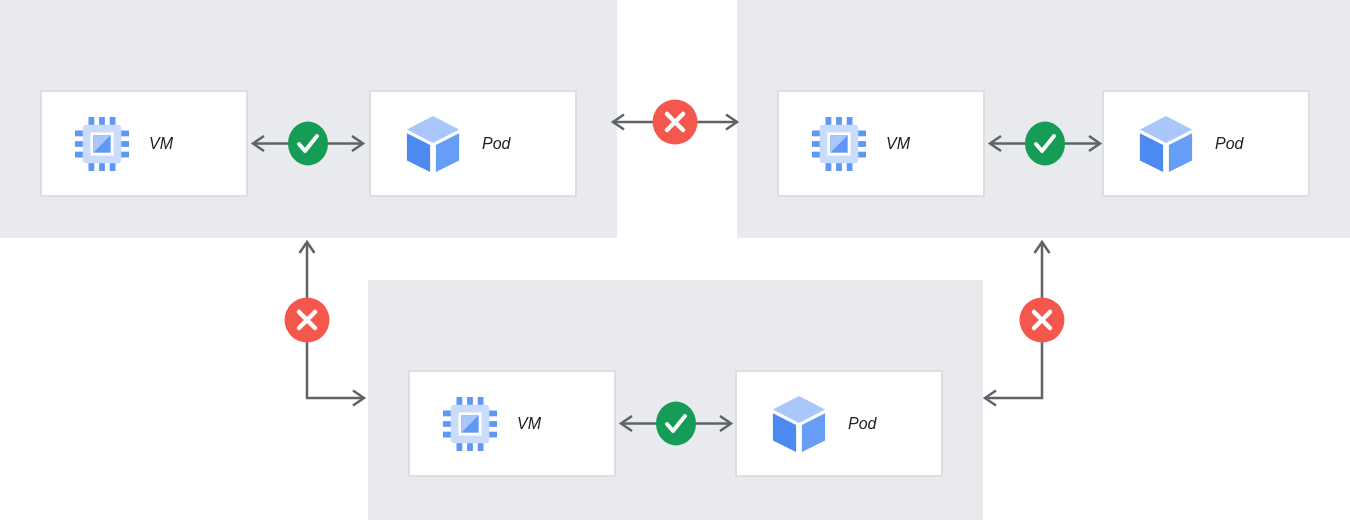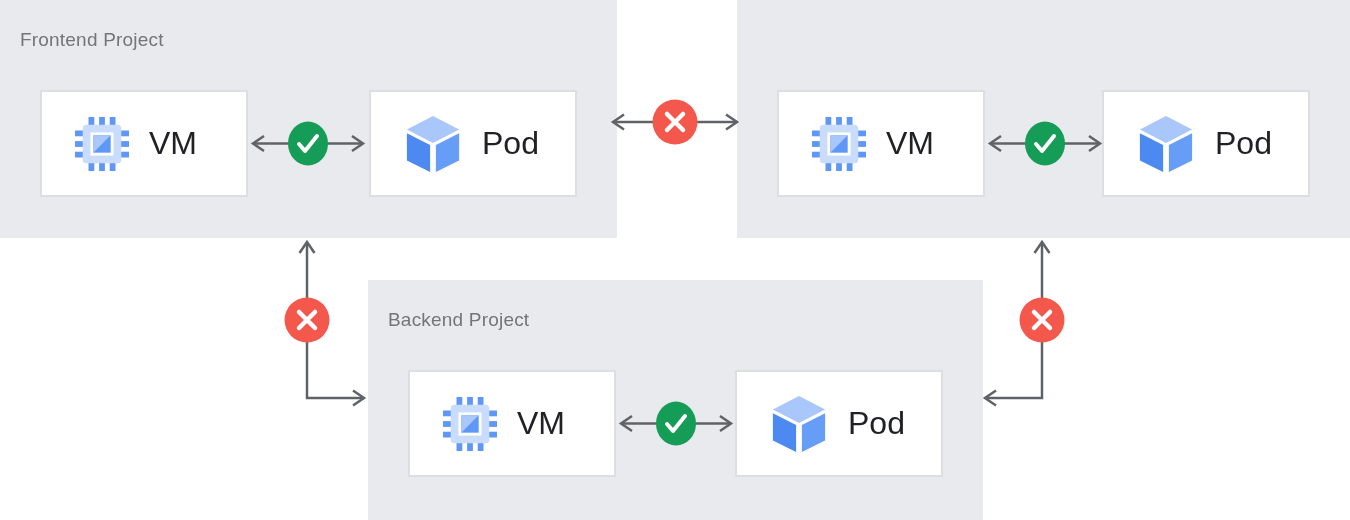--- a/index.html
+++ b/index.html
@@ -22,21 +22,21 @@
   .node {
     position:absolute; top:90px; width:208px; height:107px;
     background:#FFFFFF; border:2px solid #DCDEE1; box-sizing:border-box;
     display:flex; align-items:center;
   }
   .node-vm  { left:40px; }
   .node-pod { right:40px;align-items:center; }
   .node .icon { margin-left:33px; margin-right:20px; display:inline-flex; }
   .icon-vm svg  { width:54px; height:54px; }
   .icon-pod svg { width:58px; height:60px; }
-  .node .label { font-size:32px; color:#202124; }
+  .node .label { font-size:16px; color:#202124;font-style:italic; }
 
   .pair-link { position:absolute; top:90px; left:248px; right:248px; height:107px; }
 
   .conn { position:absolute; }
   .conn-h     { left:605px; top:92px;  width:140px; height:60px; }
   .conn-left  { left:270px; top:236px; width:110px; height:172px; }
   .conn-right { left:972px; top:236px; width:110px; height:172px; }
 
   .defs-holder { position:absolute; width:0; height:0; overflow:hidden; }
 </style>
@@ -80,21 +80,20 @@
         <ellipse cx="60" cy="53.5" rx="20" ry="22" fill="#159C56"></ellipse>
         <polyline points="51,54 57,61 69,46" fill="none" stroke="#FFFFFF" stroke-width="4" stroke-linecap="round" stroke-linejoin="round"></polyline>
       </g>
     </symbol>
   </defs>
 </svg>
 
 <div class="stage">
 
   <section class="panel panel-frontend">
-    <h2 class="panel-title">Frontend Project</h2>
     <div class="node node-vm">
       <span class="icon icon-vm">
           <svg viewBox="0 0 56 56">
             <use href="#sym-vm"></use>
           </svg>
         </span>
       <span class="label">VM</span>
     </div>
     <svg class="pair-link" viewBox="0 0 120 107" preserveAspectRatio="none">
         <use href="#sym-allowed-link"></use>
@@ -125,21 +124,20 @@
       <span class="icon icon-pod">
           <svg viewBox="0 0 60 62">
             <use href="#sym-pod"></use>
           </svg>
         </span>
       <span class="label">Pod</span>
     </div>
   </section>
 
   <section class="panel panel-backend">
-    <h2 class="panel-title">Backend Project</h2>
     <div class="node node-vm">
       <span class="icon icon-vm">
           <svg viewBox="0 0 56 56">
             <use href="#sym-vm"></use>
           </svg>
         </span>
       <span class="label">VM</span>
     </div>
     <svg class="pair-link" viewBox="0 0 120 107" preserveAspectRatio="none">
         <use href="#sym-allowed-link"></use>

